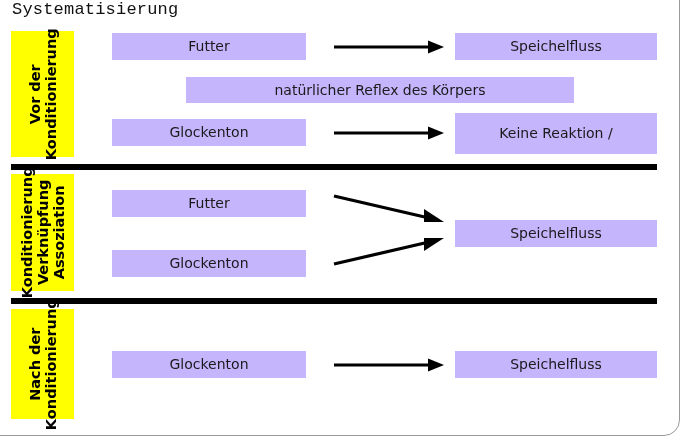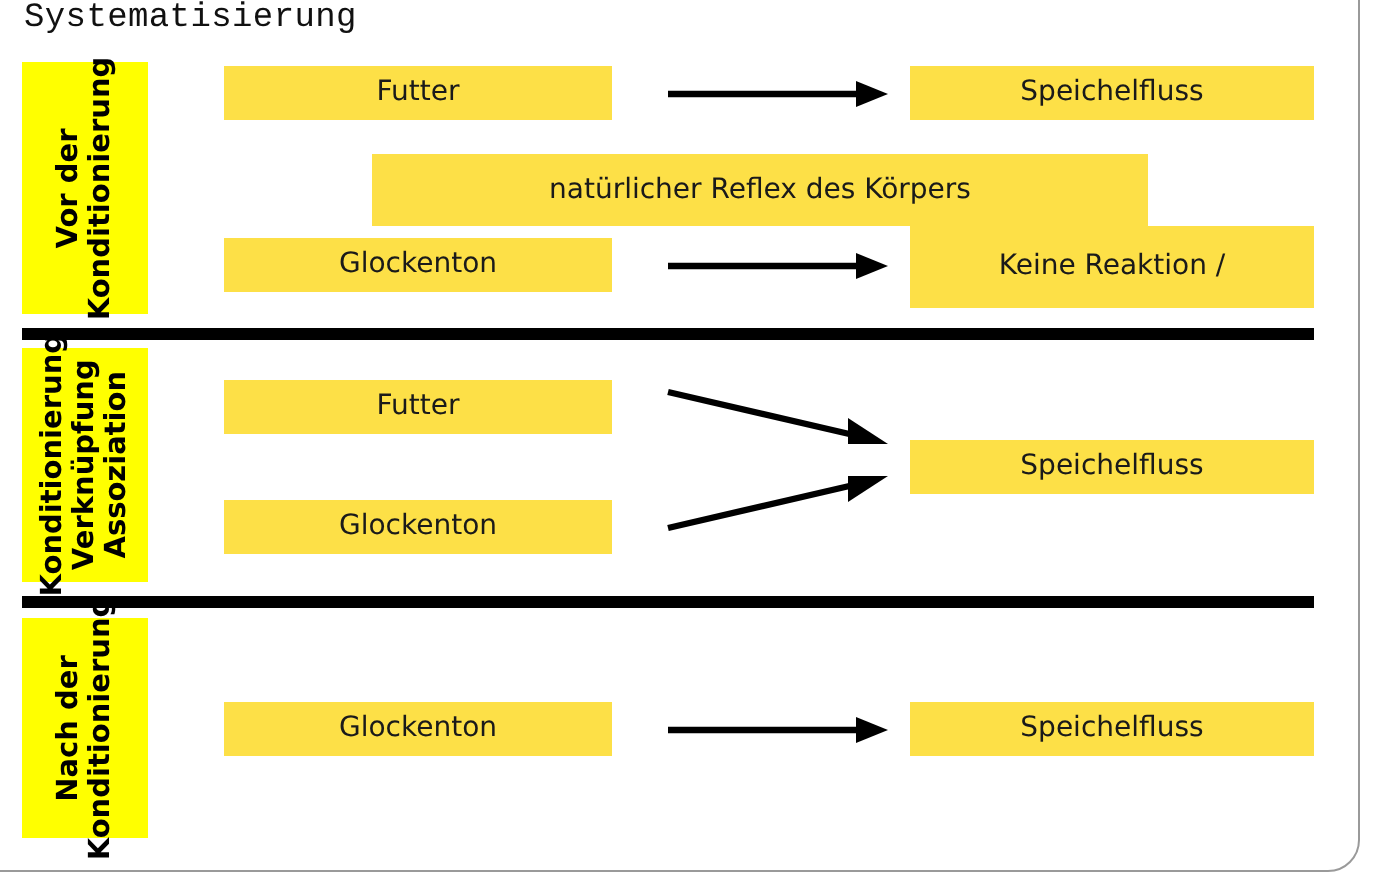--- a/index.html
+++ b/index.html
@@ -31,21 +31,21 @@
   .phase-label .rot{
     transform:rotate(-90deg);
     white-space:nowrap;
     font-family:"DejaVu Sans", sans-serif;
     font-weight:bold;font-size:14.5px;color:#000;
     line-height:1.12;text-align:center;
   }
 
   
   .box{
-    position:absolute;background:#fde047;box-sizing:border-box;
+    position:absolute;background:#c4b5fd;box-sizing:border-box;
     display:flex;align-items:center;justify-content:center;
     font-family:"DejaVu Sans", sans-serif;
     font-size:14px;color:#1a1a1a;text-align:center;line-height:1.2;
   }
 
   
   .divider{position:absolute;background:#000;}
 
   
   .arrow-svg{position:absolute;overflow:visible;}
@@ -61,21 +61,21 @@
 
 <div class="phase-label" style="left:11px;top:31px;width:63px;height:126px;">
   <div class="rot">
     <div>Vor der</div>
     <div>Konditionierung</div>
   </div>
 </div>
 
 <div class="box" style="left:112px;top:33px;width:194px;height:27px;">Futter</div>
 
-<div class="box" style="left:186px;top:77px;width:388px;height:36px;">natürlicher Reflex des Körpers</div>
+<div class="box" style="left:186px;top:77px;width:388px;height:26px;">natürlicher Reflex des Körpers</div>
 
 <div class="box" style="left:112px;top:119px;width:194px;height:27px;">Glockenton</div>
 
 <div class="box" style="left:455px;top:33px;width:202px;height:27px;">Speichelfluss</div>
 
 <div class="box" style="left:455px;top:113px;width:202px;height:41px;flex-direction:row;">
   <div>Keine Reaktion /</div>
 </div>
 
 <svg class="arrow-svg" style="left:334px;top:38px;" width="110" height="18" viewBox="0 0 110 18">

